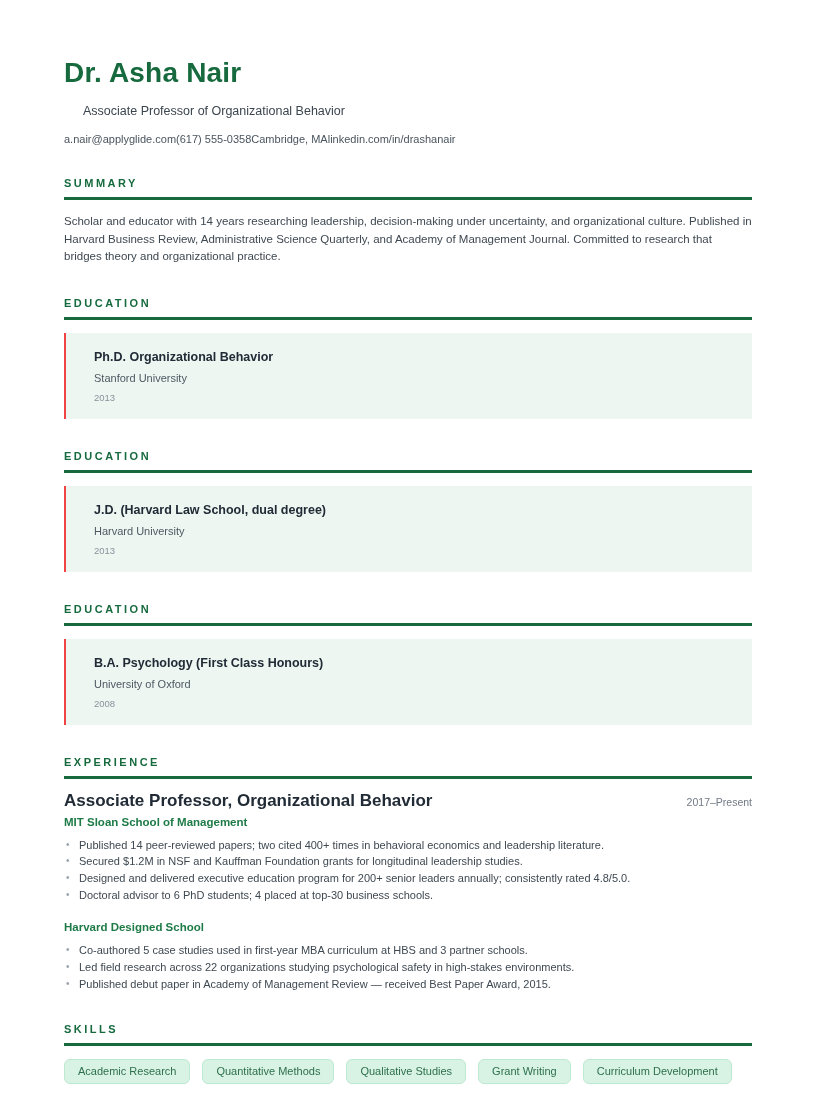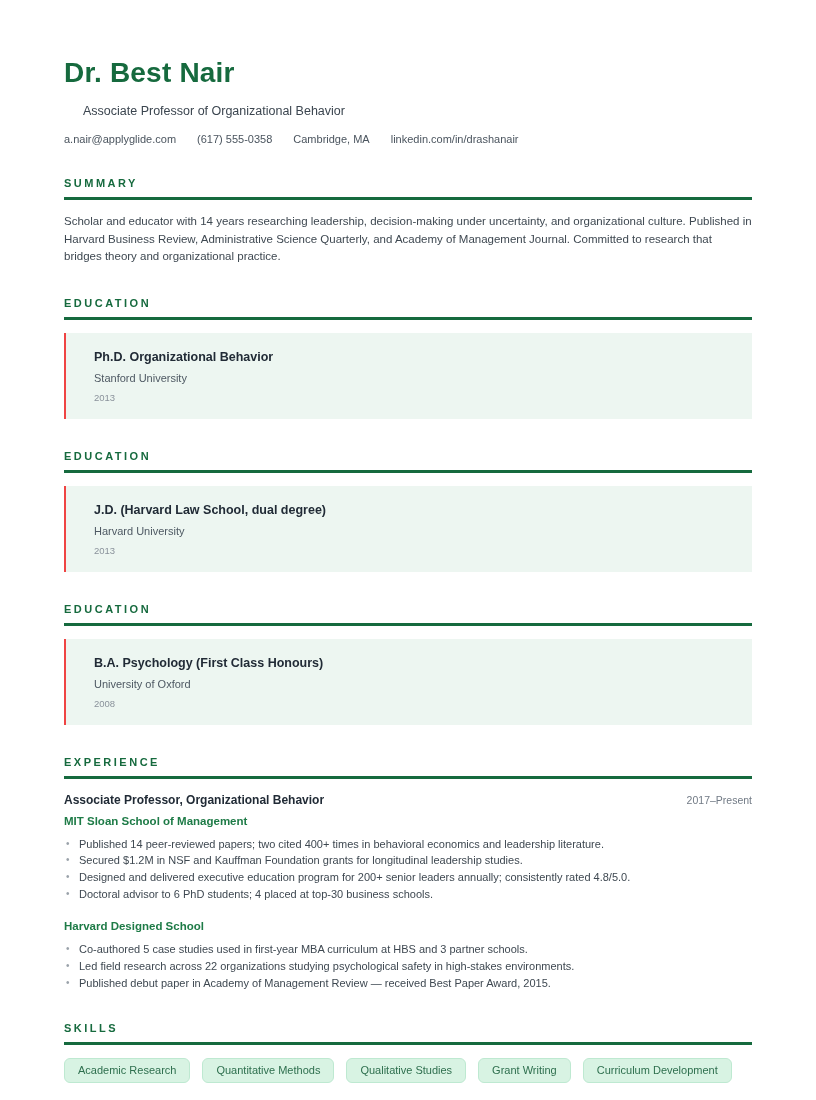--- a/index.html
+++ b/index.html
@@ -25,21 +25,20 @@
   .subtitle {
     margin-top: 15px;
     font-size: 12.5px;
     color: #3B454F;
     line-height: 15px;
     margin-left: 19px;
   }
   .contact-row {
     margin-top: 14px;
     display: flex;
-    gap: 21px;
     font-size: 11px;
     color: #4A545E;
     line-height: 13px;
   }
 
   
   section { margin-top: 31px; }
   .sec-h {
     font-size: 11px;
     font-weight: bold;
@@ -90,21 +89,21 @@
 
   
   .job { margin-top: 14px; }
   .job + .job { margin-top: 17px; }
   .job-head {
     display: flex;
     justify-content: space-between;
     align-items: baseline;
   }
   .job-title {
-    font-size: 12px;
+    font-size: 17px;
     font-weight: bold;
     color: #212B36;
     line-height: 15px;
   }
   .job-dates {
     font-size: 10.5px;
     color: #717A85;
     line-height: 13px;
     white-space: nowrap;
   }
@@ -153,21 +152,21 @@
     line-height: 13px;
     color: #2E6F4E;
     white-space: nowrap;
   }
 </style>
 </head>
 <body>
 
 <div class="page">
 
-  <h1 class="name">Dr. Best Nair</h1>
+  <h1 class="name">Dr. Asha Nair</h1>
   <div class="subtitle">Associate Professor of Organizational Behavior</div>
   <div class="contact-row">
     <span>a.nair@applyglide.com</span>
     <span>(617) 555-0358</span>
     <span>Cambridge, MA</span>
     <span>linkedin.com/in/drashanair</span>
   </div>
 
   <section>
     <h2 class="sec-h">SUMMARY</h2>

